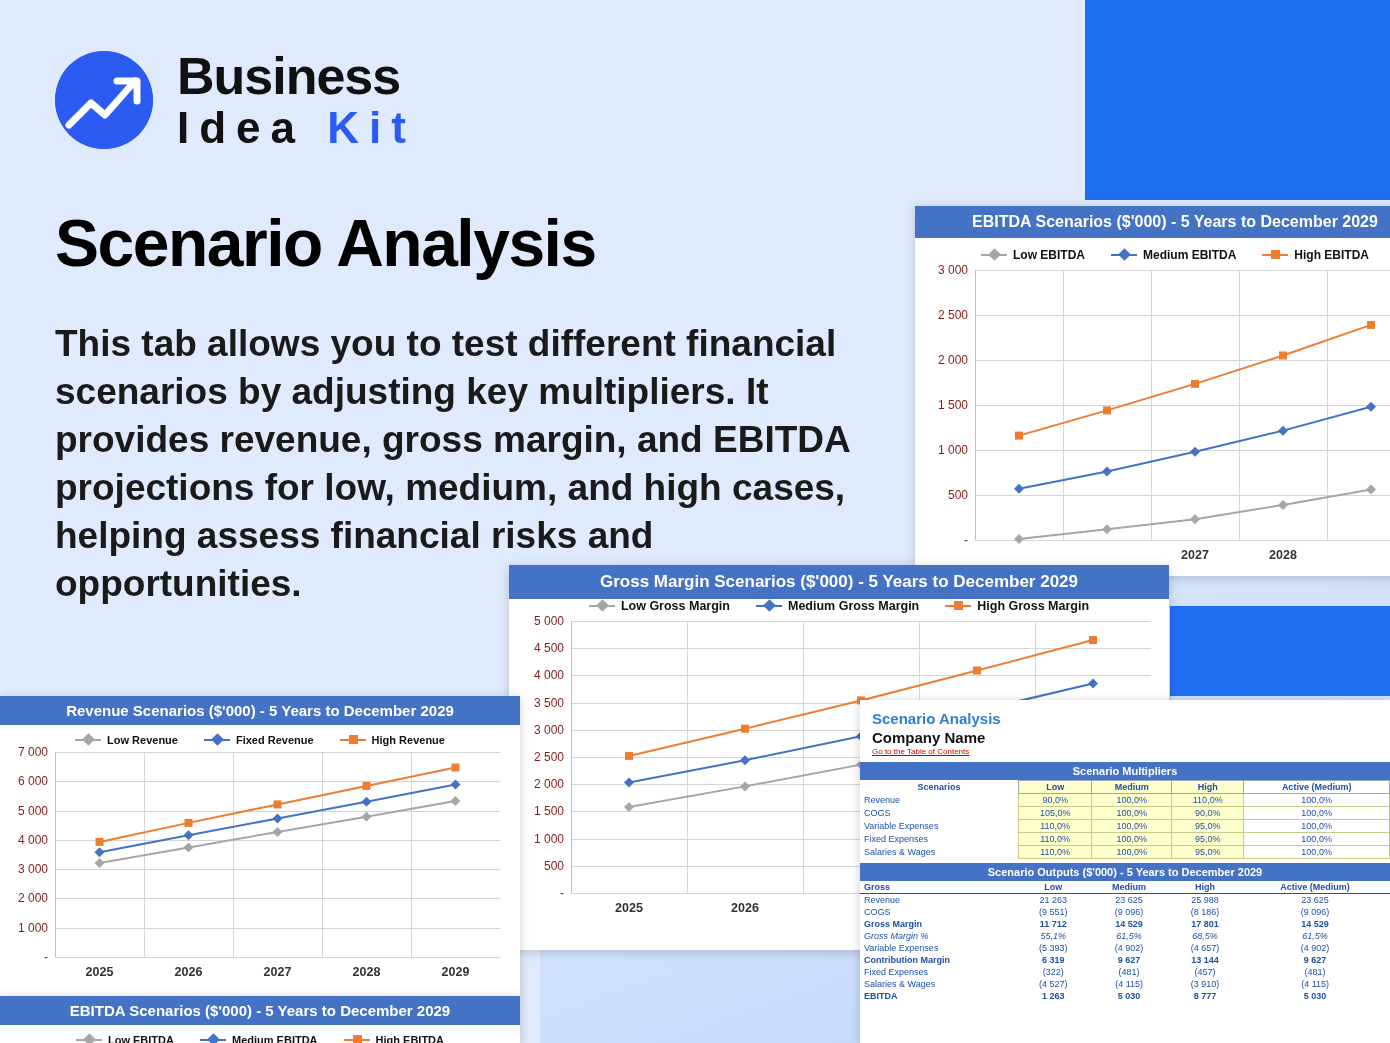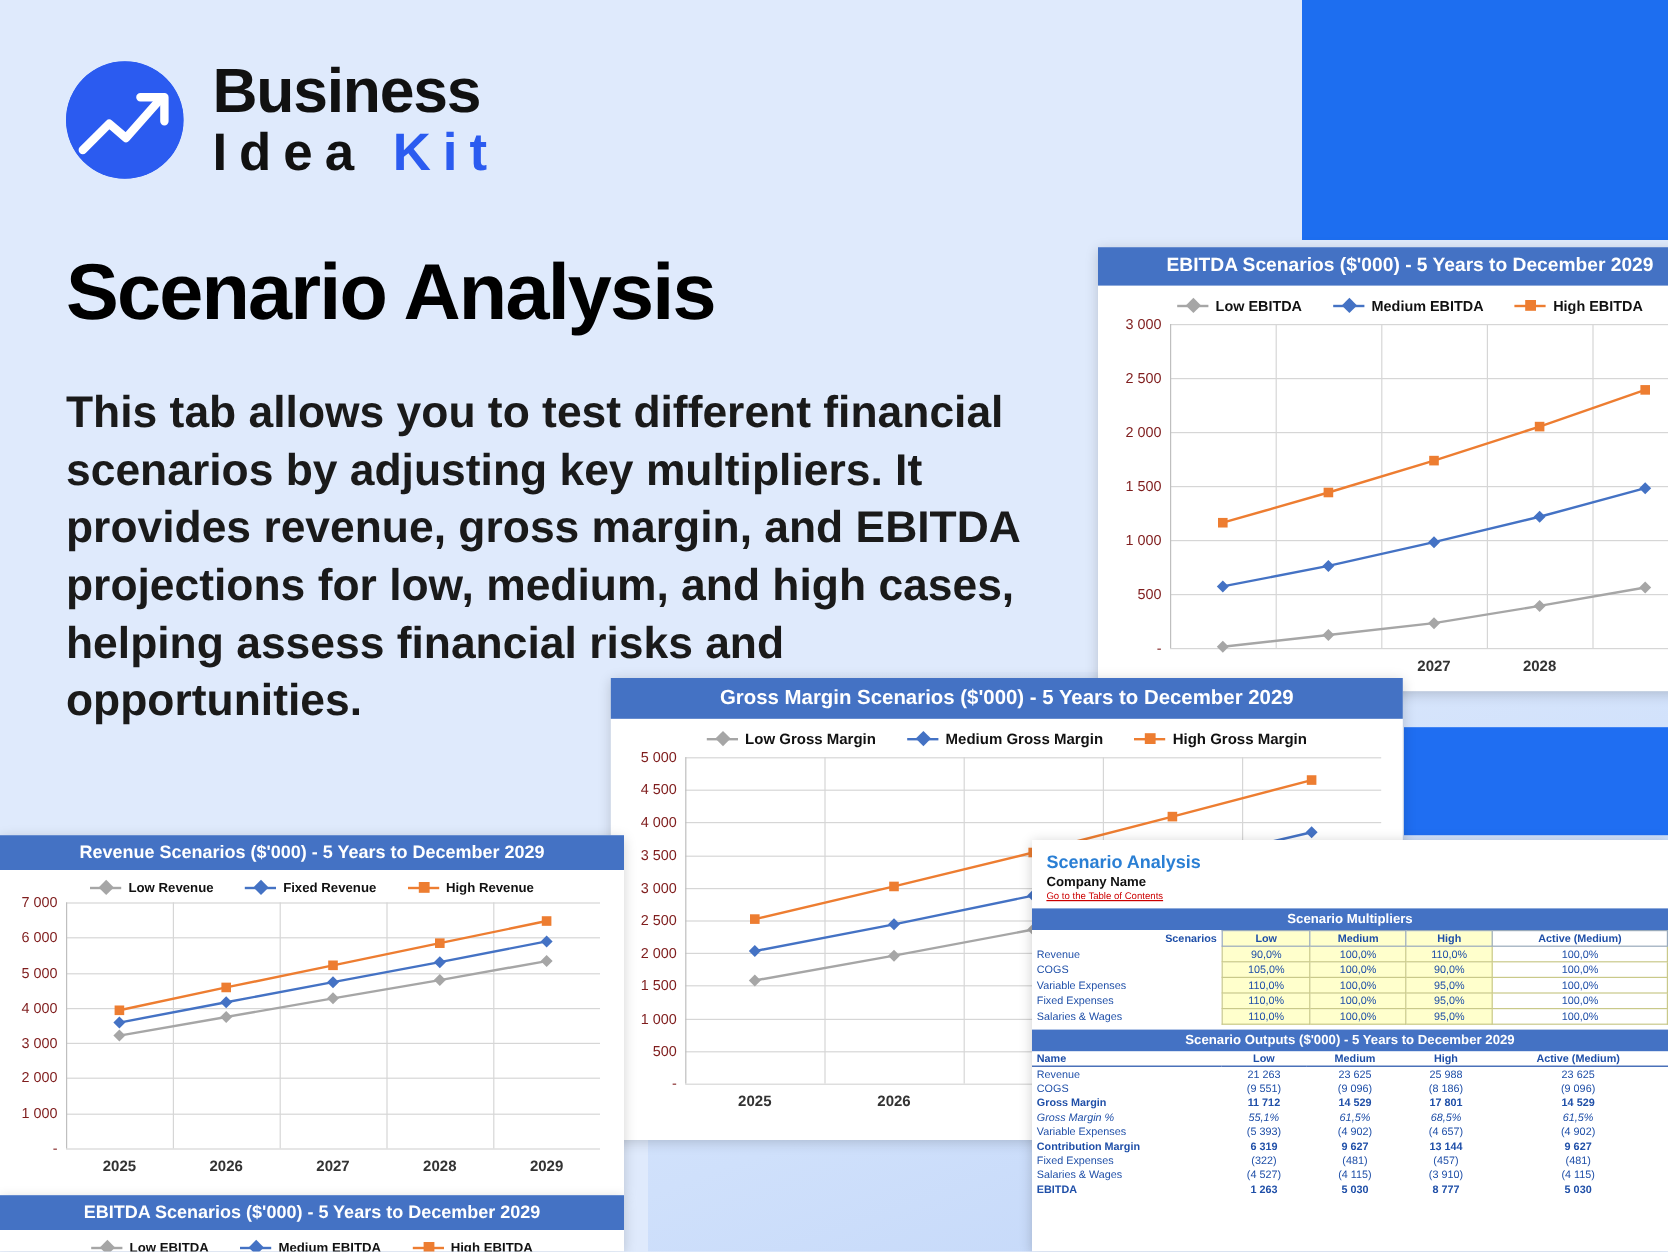--- a/index.html
+++ b/index.html
@@ -33,42 +33,42 @@
   .legend .swatch{display:inline-block;position:relative;width:26px;height:2px;}
   .legend .swatch i{position:absolute;left:9px;top:-4px;width:9px;height:9px;display:block;}
   
   #ebitda-card{left:915px;top:206px;width:520px;height:370px;}
   #ebitda-card .chart-title{font-size:16px;padding:7px 0;}
   #ebitda-card .legend{font-size:12px;margin-top:10px;}
   #ebitda-card .plot{position:relative;margin:8px 0 0 60px;width:440px;height:270px;}
   
   #gm-card{left:509px;top:565px;width:660px;height:385px;}
   #gm-card .chart-title{font-size:17px;padding:7px 0;}
-  #gm-card .legend{font-size:12.5px;margin-top:10px;}
+  #gm-card .legend{font-size:12.5px;}
   #gm-card .plot{position:relative;margin:8px 0 0 62px;width:580px;height:272px;}
   
   #rev-card{left:0;top:696px;width:520px;height:300px;}
   #rev-card .chart-title{font-size:15px;padding:6px 0;}
   #rev-card .legend{font-size:11px;margin-top:9px;}
   #rev-card .plot{position:relative;margin:6px 0 0 55px;width:445px;height:205px;}
   
   #ebitda2-card{left:0;top:996px;width:520px;height:47px;}
   #ebitda2-card .chart-title{font-size:15px;padding:6px 0;}
   #ebitda2-card .legend{font-size:11px;margin-top:9px;}
   
   .ylab{position:absolute;right:100%;margin-right:7px;transform:translateY(-50%);font-size:12px;color:#7f1d1d;white-space:nowrap;}
   .gridline{position:absolute;left:0;right:0;height:1px;background:#d6d6d6;}
   .axisline{position:absolute;left:0;top:0;bottom:0;width:1px;background:#bfbfbf;}
   .vgrid{position:absolute;top:0;bottom:0;width:1px;background:#d6d6d6;}
   .xlab{position:absolute;top:100%;margin-top:8px;transform:translateX(-50%);font-size:12.5px;font-weight:bold;color:#333;}
   .series-svg{position:absolute;left:0;top:0;overflow:visible;}
   
   #sheet{position:absolute;left:860px;top:700px;width:530px;height:343px;background:#fff;box-shadow:0 2px 10px rgba(0,0,0,.2);overflow:hidden;font-size:9px;}
   #sheet .sa-title{color:#2a7fd4;font-weight:bold;font-size:15px;padding:10px 0 0 12px;}
-  #sheet .co-name{font-weight:bold;font-size:11px;padding:2px 16px 0 12px;color:#111;}
+  #sheet .co-name{font-weight:bold;font-size:15px;padding:2px 16px 0 12px;color:#111;}
   #sheet .toc{color:#c00;font-size:8px;text-decoration:underline;padding:1px 0 6px 12px;}
   .band{background:#4472c4;color:#fff;font-weight:bold;text-align:center;font-size:11px;padding:3px 0;}
   table.sh{border-collapse:collapse;width:100%;}
   table.sh td{padding:1px 4px;font-size:9px;white-space:nowrap;}
   .hdr td{font-weight:bold;text-align:center;color:#1f4fa8;border:1px solid #9ab;}
   .lbl{color:#1f4fa8;text-align:left;width:150px;}
   .num{text-align:center;color:#1f4fa8;}
   .yellow{background:#ffffcc;border:1px solid #c9c98a;}
   .act{background:#fff;border:1px solid #c9c98a;}
   .bold{font-weight:bold;}
@@ -341,21 +341,21 @@
 
 <div id="sheet">
   <div class="sa-title">Scenario Analysis</div>
   <div class="co-name">Company Name</div>
   <div class="toc">Go to the Table of Contents</div>
 
   <div class="band">Scenario Multipliers</div>
   <table class="sh">
     <tbody>
         <tr class="hdr">
-      <td class="lbl" style="border:none;text-align:right">Scenarios</td>
+      <td class="lbl" style="border:none;text-align:center">Scenarios</td>
       <td class="yellow">Low</td>
       <td class="yellow">Medium</td>
       <td class="yellow">High</td>
       <td class="act">Active (Medium)</td>
     </tr>
     <tr>
           <td class="lbl">Revenue</td>
           <td class="num yellow">90,0%</td>
           <td class="num yellow">100,0%</td>
           <td class="num yellow">110,0%</td>
@@ -390,21 +390,21 @@
           <td class="num act">100,0%</td>
         </tr>
   </tbody>
     </table>
 
   <div class="sep"></div>
   <div class="band">Scenario Outputs ($'000) - 5 Years to December 2029</div>
   <table class="sh">
     <tbody>
         <tr>
-      <td class="lbl bold" style="border-bottom:1px solid #1f4fa8">Name</td>
+      <td class="lbl bold" style="border-bottom:1px solid #1f4fa8">Gross</td>
       <td class="num bold" style="border-bottom:1px solid #1f4fa8">Low</td>
       <td class="num bold" style="border-bottom:1px solid #1f4fa8">Medium</td>
       <td class="num bold" style="border-bottom:1px solid #1f4fa8">High</td>
       <td class="num bold" style="border-bottom:1px solid #1f4fa8">Active (Medium)</td>
     </tr>
     <tr>
           <td class="lbl">Revenue</td>
           <td class="num">21 263</td>
           <td class="num">23 625</td>
           <td class="num">25 988</td>

